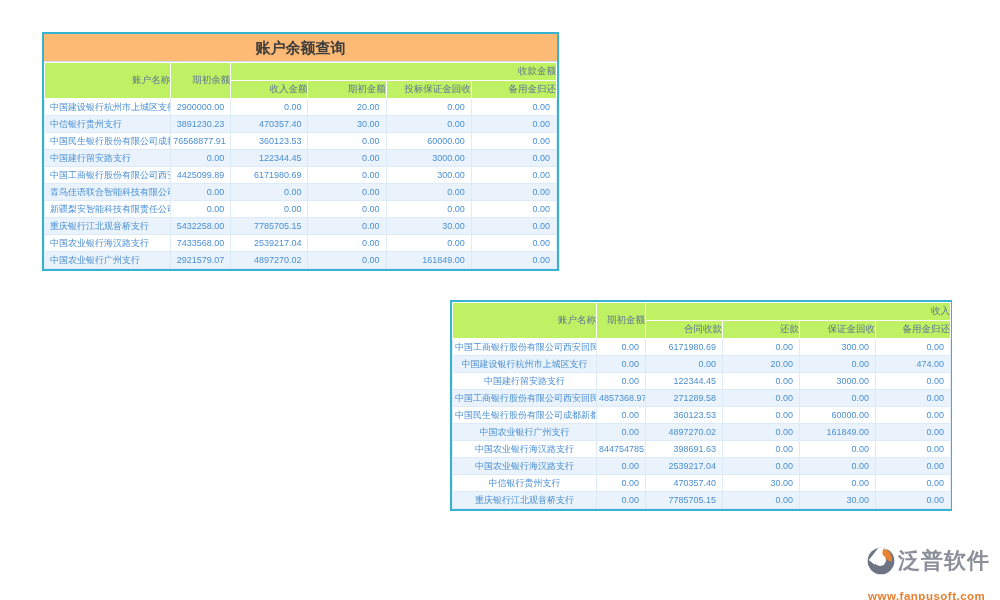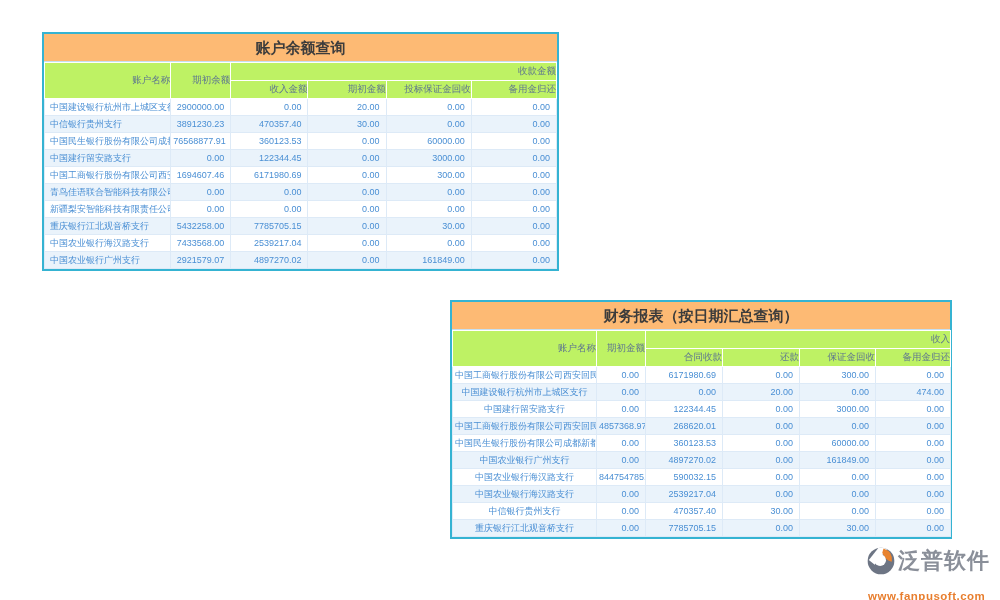--- a/index.html
+++ b/index.html
@@ -120,21 +120,21 @@
         <tr>
           <td>中国建行留安路支行</td>
           <td>0.00</td>
           <td>122344.45</td>
           <td>0.00</td>
           <td>3000.00</td>
           <td>0.00</td>
         </tr>
         <tr>
           <td>中国工商银行股份有限公司西安回民</td>
-          <td>1694607.46</td>
+          <td>4425099.89</td>
           <td>6171980.69</td>
           <td>0.00</td>
           <td>300.00</td>
           <td>0.00</td>
         </tr>
         <tr>
           <td>青鸟佳语联合智能科技有限公司</td>
           <td>0.00</td>
           <td>0.00</td>
           <td>0.00</td>
@@ -171,21 +171,20 @@
           <td>4897270.02</td>
           <td>0.00</td>
           <td>161849.00</td>
           <td>0.00</td>
         </tr>
       </tbody>
   </table>
 </div>
 
 <div class="panel t2">
-  <div class="panel-title">财务报表（按日期汇总查询）</div>
   <table class="grid">
     <colgroup>
       <col style="width:144px">
         <col style="width:49px">
         <col style="width:77px">
       <col style="width:77px">
         <col style="width:76px">
         <col style="width:75px">
     </colgroup>
     <thead>
@@ -222,21 +221,21 @@
           <td>中国建行留安路支行</td>
           <td>0.00</td>
           <td>122344.45</td>
           <td>0.00</td>
           <td>3000.00</td>
           <td>0.00</td>
         </tr>
         <tr>
           <td>中国工商银行股份有限公司西安回民街</td>
           <td>4857368.97</td>
-          <td>268620.01</td>
+          <td>271289.58</td>
           <td>0.00</td>
           <td>0.00</td>
           <td>0.00</td>
         </tr>
         <tr>
           <td>中国民生银行股份有限公司成都新都支</td>
           <td>0.00</td>
           <td>360123.53</td>
           <td>0.00</td>
           <td>60000.00</td>
@@ -246,21 +245,21 @@
           <td>中国农业银行广州支行</td>
           <td>0.00</td>
           <td>4897270.02</td>
           <td>0.00</td>
           <td>161849.00</td>
           <td>0.00</td>
         </tr>
         <tr>
           <td>中国农业银行海汉路支行</td>
           <td>844754785.</td>
-          <td>590032.15</td>
+          <td>398691.63</td>
           <td>0.00</td>
           <td>0.00</td>
           <td>0.00</td>
         </tr>
         <tr>
           <td>中国农业银行海汉路支行</td>
           <td>0.00</td>
           <td>2539217.04</td>
           <td>0.00</td>
           <td>0.00</td>

